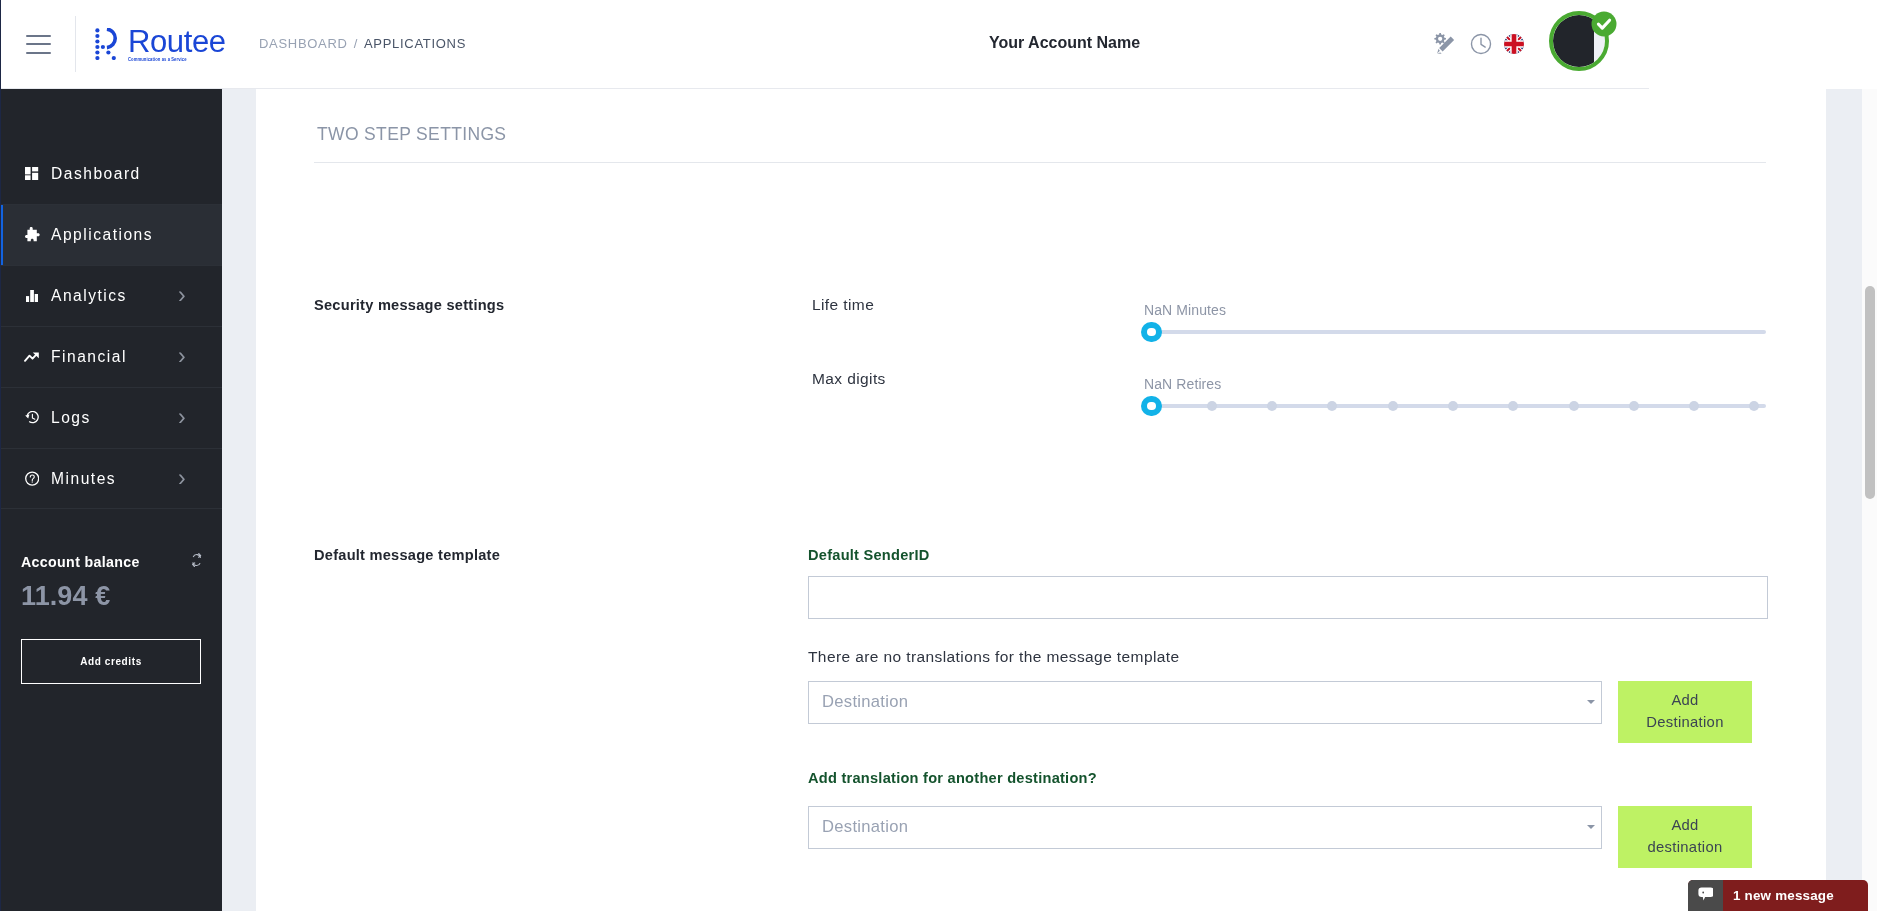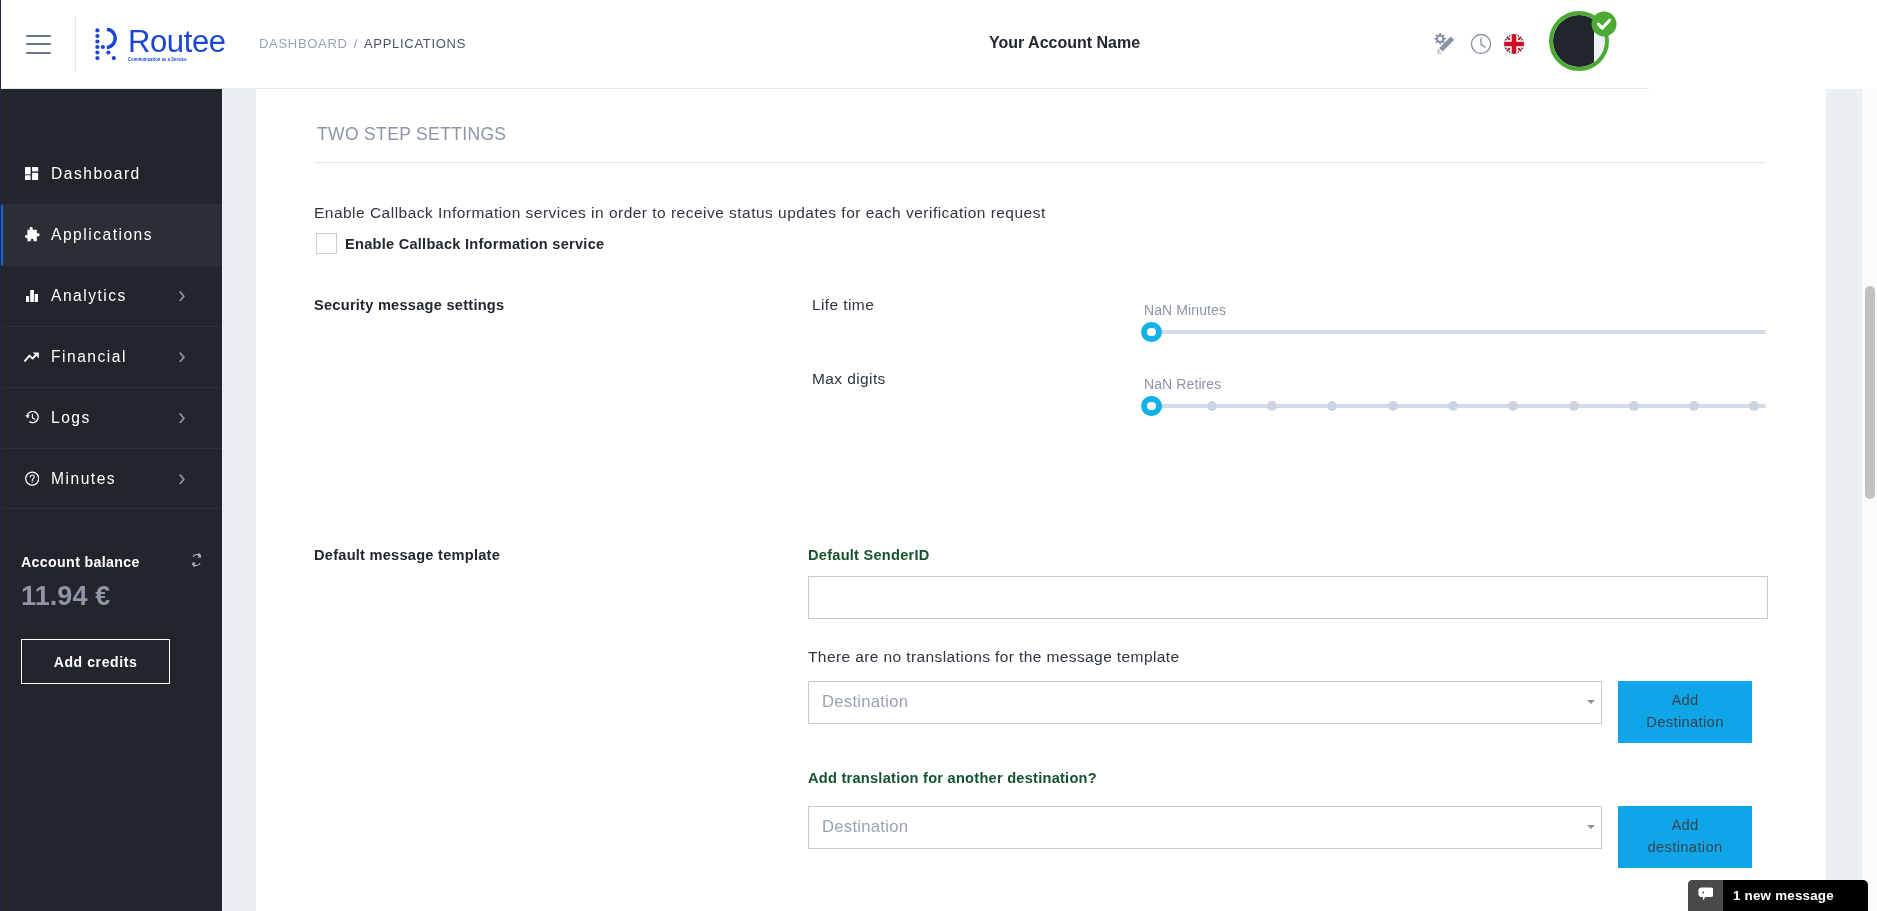--- a/index.html
+++ b/index.html
@@ -68,22 +68,22 @@
     align-items: center; justify-content: center; }
   .nav-label { margin-left: 9px; font-size: 15.6px; color: #fff; letter-spacing: 1.5px; }
   .nav-chevron { position: absolute; left: 178px; top: 50%; margin-top: -14px; color: #8e949f; font-size: 23px; font-weight: 400; }
 
   .balance { position: absolute; left: 21px; top: 466px; width: 181px; }
   .balance-row { display: flex; align-items: center; justify-content: space-between; height: 14px; }
   .balance-label { font-size: 14.2px; font-weight: bold; color: #fff; letter-spacing: 0.35px; text-align: center; }
   .refresh-icon { display: block; }
   .balance-amount { font-size: 27px; font-weight: bold; color: #8d95a6; margin-top: 14px;
     letter-spacing: 0.1px; line-height: 1; }
-  .add-credits { margin-top: 29px; width: 149px; height: 45px; border: 1px solid #fff;
-    background: transparent; color: #fff; font-size: 14px; font-weight: bold;
+  .add-credits { margin-top: 29px; width: 180px; height: 45px; border: 1px solid #fff;
+    background: transparent; color: #fff; font-size: 10px; font-weight: bold;
     font-family: inherit; cursor: pointer; letter-spacing: 0.6px; }
 
   
   .page-bg { position: absolute; left: 222px; top: 89px; right: 0; bottom: 0; background: #ebeef3; }
   .content { position: absolute; left: 256px; top: 89px; width: 1570px; bottom: 0;
     background: #fff; overflow: hidden; }
 
   .page-title { font-size: 17.5px; color: #8b95a7; letter-spacing: 0.35px;
     position: absolute; left: 61px; top: 35px; }
   .hr { position: absolute; left: 58px; top: 73px; width: 1452px; height: 1px; background: #e4e7ec; }
@@ -123,28 +123,28 @@
     background: #fff; font-family: inherit; font-size: 15px; padding: 0 12px; color: #2e3440; }
 
   .row-inline { display: flex; align-items: flex-start; margin-top: 14.5px; }
   .row-inline.rowlast { margin-top: 20px; }
   .select { position: relative; width: 794px; height: 43px; border: 1px solid #c3cad6;
     background: #fff; display: flex; align-items: center; padding: 0 13px;
     font-size: 16.6px; letter-spacing: 0.3px; color: #99a2b3; }
   .select-arrow { position: absolute; right: 6px; top: 50%; margin-top: -2.1px;
     width: 0; height: 0; border-left: 4.1px solid transparent; border-right: 4.1px solid transparent;
     border-top: 4.2px solid #8b95a7; }
-  .btn-grey { width: 134px; height: 62px; margin-left: 16px; background: #0ea5e9; border: none;
+  .btn-grey { width: 134px; height: 62px; margin-left: 16px; background: #bef264; border: none;
     font-family: inherit; font-size: 14.8px; letter-spacing: 0.3px; color: #3b4453; cursor: pointer;
     display: flex; align-items: center; justify-content: center; text-align: center; line-height: 1.45;
     padding: 0 22px; }
 
   
   .chat { position: absolute; left: 1688px; bottom: 0; width: 180px; height: 31px;
-    background: #000000; border-radius: 5px 5px 0 0; display: flex; align-items: stretch;
+    background: #7f1d1d; border-radius: 5px 5px 0 0; display: flex; align-items: stretch;
     overflow: hidden; }
   .chat-icon-box { width: 35px; background: #4a4a4a;
     display: flex; align-items: center; justify-content: center; }
   .chat-label { color: #fff; font-size: 13.4px; font-weight: bold; letter-spacing: 0.2px;
     display: flex; align-items: center; padding-left: 10px; }
 
   
   .scrollbar-track { position: absolute; left: 1862px; top: 89px; width: 15px; bottom: 0; background: #fbfbfb; }
   .scrollbar-thumb { position: absolute; left: 3.4px; top: 196.5px; width: 9.2px; height: 213.5px;
     background: #c1c1c1; border-radius: 5px; }
@@ -321,27 +321,20 @@
     </div>
   </div>
 
   <div class="page-bg"></div>
 
   <div class="content">
     <div class="page-title">TWO STEP SETTINGS</div>
     <div class="hr"></div>
 
     <div class="section sec-callback">
-      <div class="sec-body">
-        <div class="desc">Enable Callback Information services in order to receive status updates for each verification request</div>
-        <div class="checkbox-row">
-          <span class="checkbox"></span>
-          <span class="checkbox-label">Enable Callback Information service</span>
-        </div>
-      </div>
     </div>
 
     <div class="section sec-security">
       <div class="sec-label">Security message settings</div>
       <div class="sec-body">
         <div class="slider-row">
           <div class="slider-label">Life time</div>
           <div class="slider-area">
             <div class="slider-value">NaN Minutes</div>
             <div class="slider-track">

